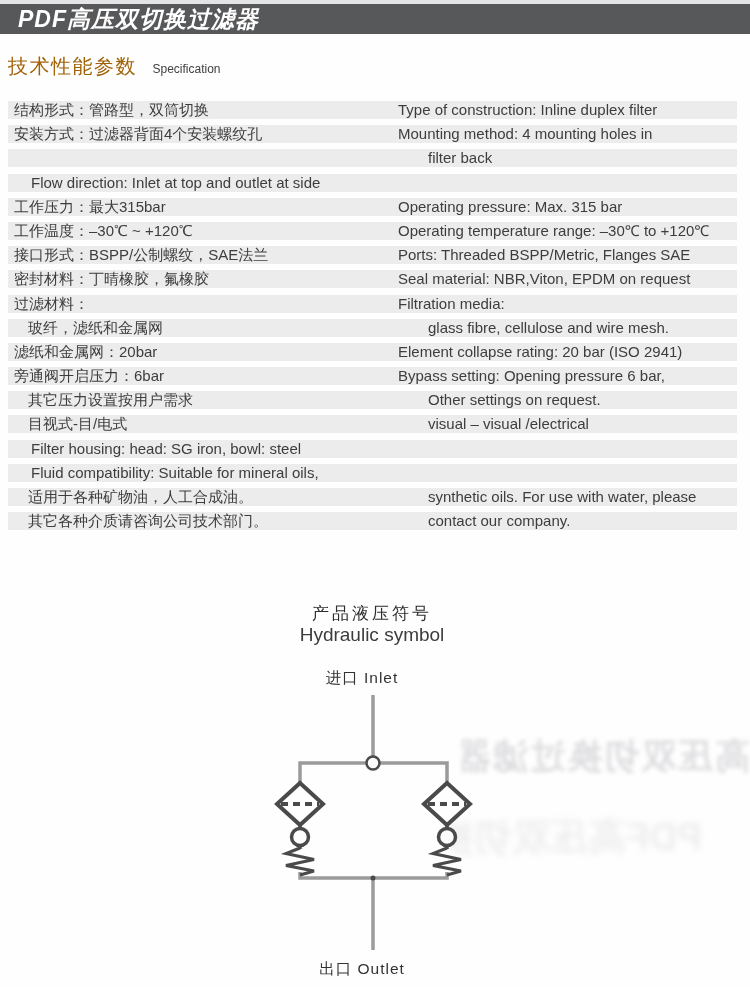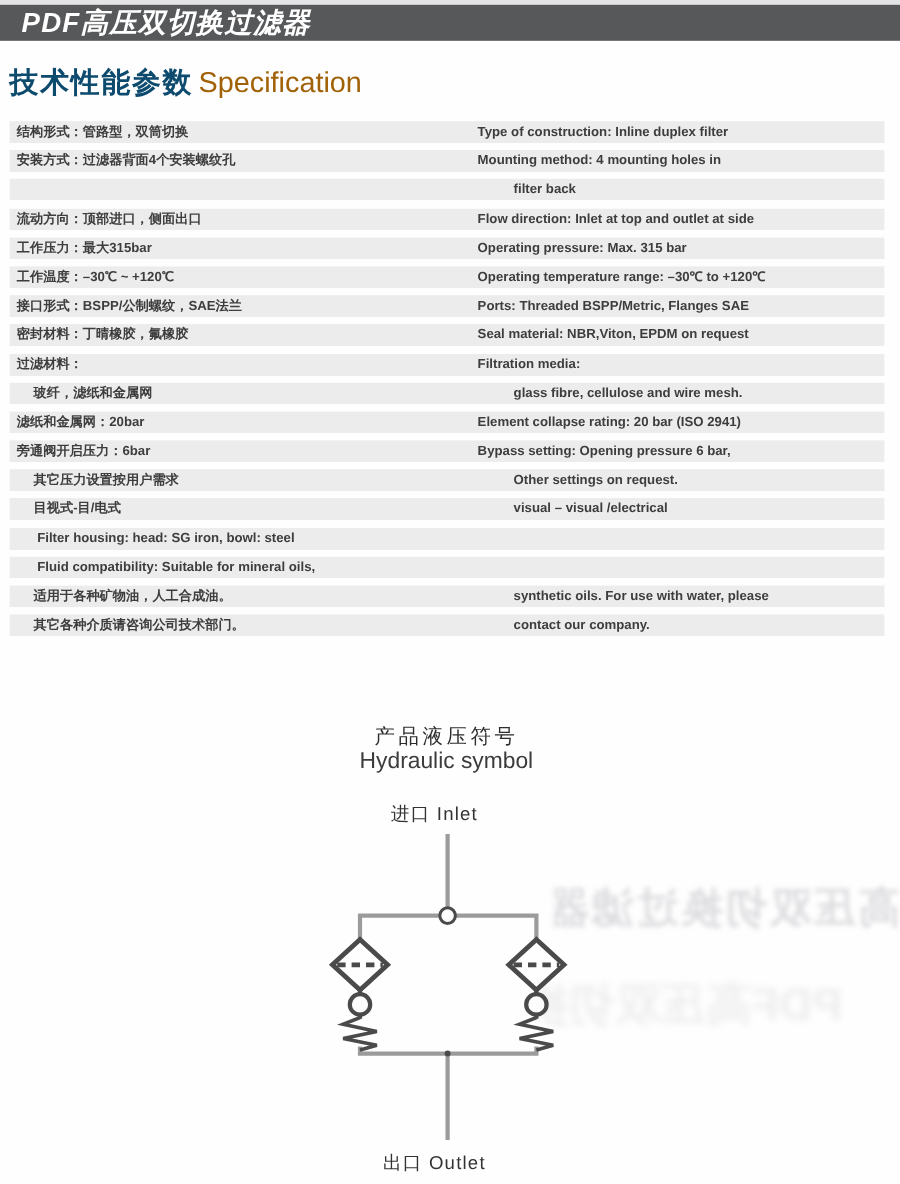--- a/index.html
+++ b/index.html
@@ -7,28 +7,28 @@
   #page{position:relative;width:750px;height:987px;background:#fefefe;overflow:hidden;}
 
   
   .top-strip{position:absolute;top:0;left:0;width:750px;height:4px;background:#e4e4e5;}
   .header-bar{position:absolute;top:4px;left:0;width:750px;height:30px;background:#57585a;
       color:#ffffff;font-style:italic;font-weight:bold;font-size:23px;line-height:30px;
       padding-left:18px;box-sizing:border-box;letter-spacing:1px;}
 
   
   .section-title{position:absolute;top:53px;left:8px;white-space:nowrap;}
-  .section-title .zh{font-weight:bold;font-size:24px;color:#0c4a6e;letter-spacing:1.5px;}
-  .section-title .en{font-size:24px;color:#a16207;}
+  .section-title .zh{font-weight:normal;font-size:20px;color:#a16207;letter-spacing:1.5px;}
+  .section-title .en{font-size:12px;color:#404040;margin-left:11px;}
 
   
   .spec-table{position:absolute;top:101px;left:8px;width:729px;}
   .spec-row{height:24.2px;background:linear-gradient(to bottom,#ececec 0,#ececec 18px,rgba(0,0,0,0) 18px);
       display:flex;align-items:flex-start;}
-  .cell{font-size:11px;line-height:18px;color:#3d3d3d;white-space:nowrap;overflow:hidden;font-weight:bold;}
+  .cell{font-size:15px;line-height:18px;color:#3d3d3d;white-space:nowrap;overflow:hidden;}
   .cell.zh{width:367px;padding-left:6px;box-sizing:border-box;flex:none;}
   .cell.en{flex:1;padding-left:23px;box-sizing:border-box;}
   .cell.zh.ind{padding-left:20px;}
   .cell.en.ind{padding-left:53px;}
 
   
   .diag-title-zh{position:absolute;top:602px;left:0;width:750px;text-align:center;
       font-size:17px;color:#2d2d2d;letter-spacing:3px;transform:translateX(-3px);}
   .diag-title-en{position:absolute;top:624px;left:0;width:750px;text-align:center;
       font-size:19px;color:#3c3c3c;transform:translateX(-3px);}
@@ -70,21 +70,20 @@
       <div class="cell zh">安装方式：过滤器背面4个安装螺纹孔</div>
       <div class="cell en">Mounting method: 4 mounting holes in</div>
     </div>
 
     <div class="spec-row">
       <div class="cell zh"></div>
       <div class="cell en ind">filter back</div>
     </div>
 
     <div class="spec-row">
-      <div class="cell zh">流动方向：顶部进口，侧面出口</div>
       <div class="cell en">Flow direction: Inlet at top and outlet at side</div>
     </div>
 
     <div class="spec-row">
       <div class="cell zh">工作压力：最大315bar</div>
       <div class="cell en">Operating pressure: Max. 315 bar</div>
     </div>
 
     <div class="spec-row">
       <div class="cell zh">工作温度：–30℃ ~ +120℃</div>

